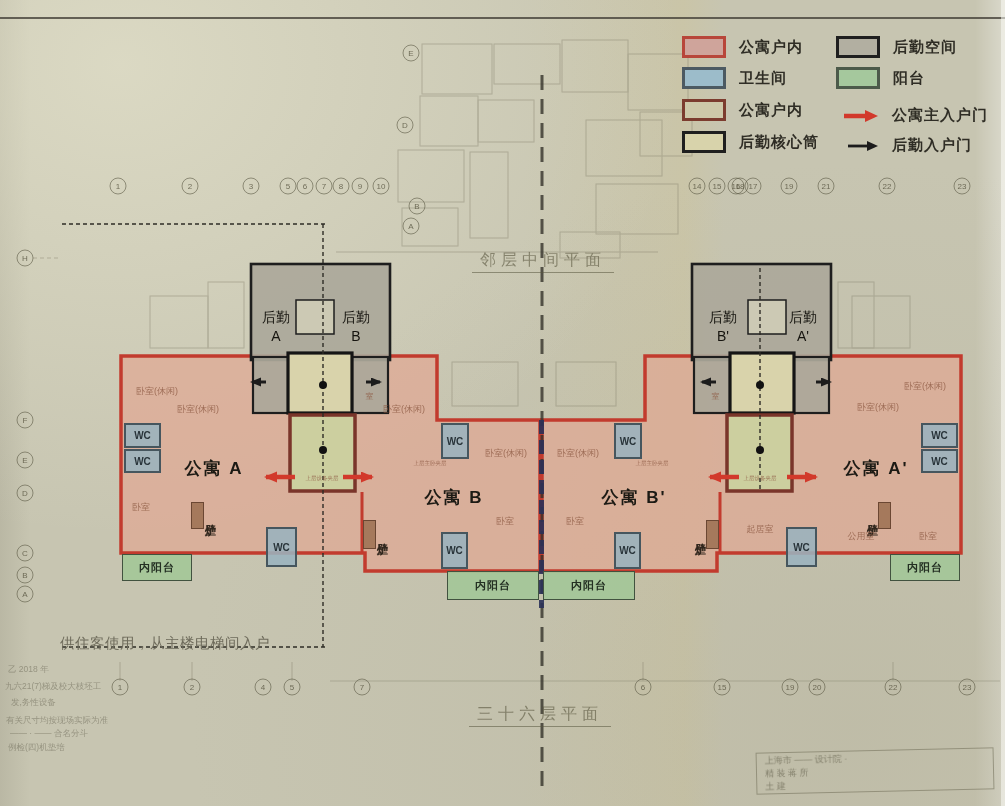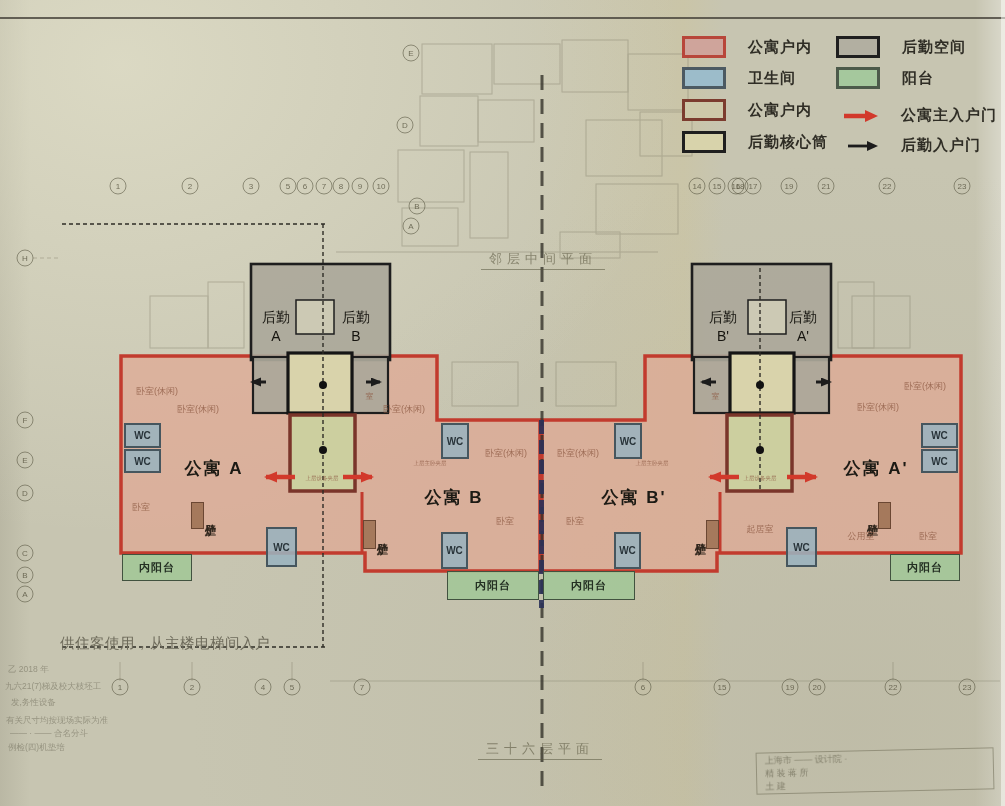--- a/index.html
+++ b/index.html
@@ -9,21 +9,21 @@
     background:
       radial-gradient(ellipse at 12% 8%, rgba(235,233,210,.55), rgba(235,233,210,0) 45%),
       radial-gradient(ellipse at 85% 90%, rgba(176,172,150,.35), rgba(176,172,150,0) 55%),
       linear-gradient(90deg, rgba(90,86,70,.12) 0%, rgba(90,86,70,0) 3%, rgba(90,86,70,0) 52%, rgba(214,196,130,.16) 66%, rgba(214,196,130,.2) 68%, rgba(214,196,130,0) 72%, rgba(90,86,70,0) 97%, rgba(255,255,255,.35) 100%),
       #c7c5b1;
   }
   .plan-svg{position:absolute;left:0;top:0;}
   .edge-r{position:absolute;right:0;top:0;bottom:0;width:4px;background:rgba(252,252,246,.55);}
 
   
-  .leg-item{position:absolute;display:flex;align-items:center;gap:22px;white-space:nowrap;}
+  .leg-item{position:absolute;display:flex;align-items:center;gap:13px;white-space:nowrap;}
   .sw{width:44px;height:22px;border:3px solid #000;box-sizing:border-box;display:inline-block;}
   .leg-label{font-size:15px;font-weight:bold;color:#2f2d25;letter-spacing:1px;}
 
   
   .ann{position:absolute;white-space:nowrap;}
   .ann-title{font-size:17px;font-weight:bold;color:#17150f;letter-spacing:.5px;}
   .ann-title.red{color:#bf3324;}
   .ann-line{font-size:14.5px;color:#6e6b5b;margin-top:7px;letter-spacing:.5px;}
 
   
@@ -35,21 +35,21 @@
   .wc{position:absolute;background:rgba(154,179,190,.88);border:2px solid #46565e;box-sizing:border-box;
     display:flex;align-items:center;justify-content:center;font-size:10px;font-weight:bold;color:#29343a;}
   .balcony{position:absolute;background:rgba(163,199,152,.9);border:1.5px solid #41523f;box-sizing:border-box;
     display:flex;align-items:center;justify-content:center;font-size:11px;font-weight:bold;color:#243023;letter-spacing:1px;}
   .fp-rect{position:absolute;background:#a5795c;border:1px solid #6b4733;box-sizing:border-box;}
   .fp-label{position:absolute;transform:translate(-50%,-50%);writing-mode:vertical-rl;font-size:11px;font-weight:bold;color:#30261d;letter-spacing:1px;}
   .room-label{position:absolute;transform:translate(-50%,-50%);font-size:9px;color:#8f5c45;opacity:.8;white-space:nowrap;}
   .room-label.v{writing-mode:vertical-rl;}
   .note{position:absolute;font-size:8.5px;color:#6f6c5a;opacity:.55;filter:blur(.3px);white-space:nowrap;}
 
-  .dwg-title{position:absolute;transform:translateX(-50%);font-size:13px;color:rgba(88,85,62,.6);
+  .dwg-title{position:absolute;transform:translateX(-50%);font-size:16px;color:rgba(88,85,62,.6);
     letter-spacing:5px;border-bottom:1.5px solid rgba(88,85,62,.55);padding:0 8px 1px;white-space:nowrap;}
   .title-block{position:absolute;left:756px;top:750px;width:238px;height:42px;border:1px solid #78755f;
     transform:rotate(-1.3deg);opacity:.62;box-sizing:border-box;display:flex;flex-direction:column;
     justify-content:space-around;padding:1px 8px;font-size:9px;color:#5f5c48;filter:blur(.3px);}
   .title-block span{white-space:nowrap;}
 </style>
 </head>
 <body>
 
 <div class="stage" id="stage">
@@ -147,21 +147,21 @@
       <line x1="716" y1="382" x2="702" y2="382" marker-end="url(#mb)"></line>
       <line x1="816" y1="382" x2="830" y2="382" marker-end="url(#mb)"></line>
     </g>
   </svg>
 
   <div class="ann" style="left:60px;top:624px;">
     <div class="ann-line" style="margin-top:10px;">供住客使用，从主楼电梯间入户</div>
   </div>
 
   <div class="dwg-title" style="left:543px;top:250px;">邻层中间平面</div>
-  <div class="dwg-title" style="left:540px;top:740px;text-align:center;">三十六层平面</div>
+  <div class="dwg-title" style="left:540px;top:704px;text-align:center;">三十六层平面</div>
 
   <div class="title-block" id="titleblock">
       <span>上海市 —— 设计院  ·</span>
       <span>精 装 蒋 所</span>
       <span>土 建</span>
     </div>
 
   <div class="edge-r"></div>
 <div class="leg-item" style="left: 682px; top: 36px;">
       <span class="sw" style="background:#cfa49b;border-color:#b8463a"></span>

